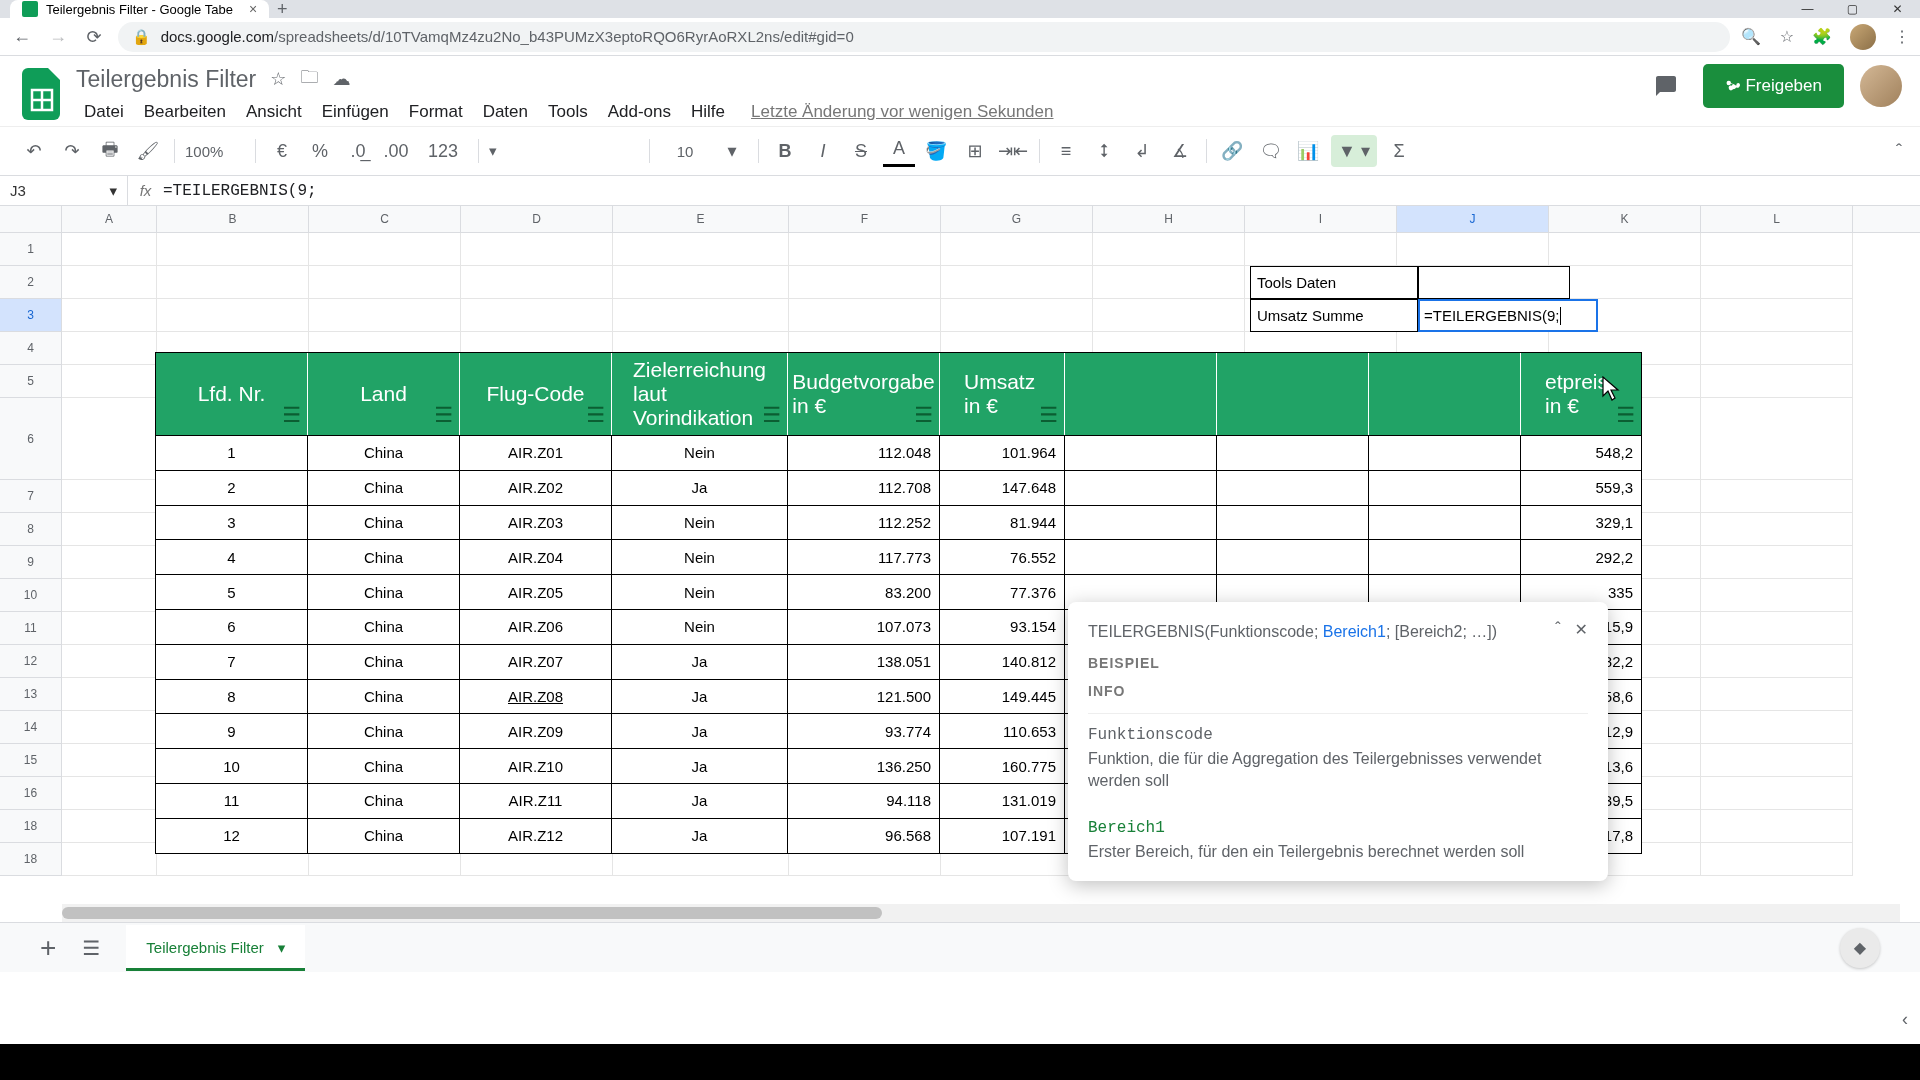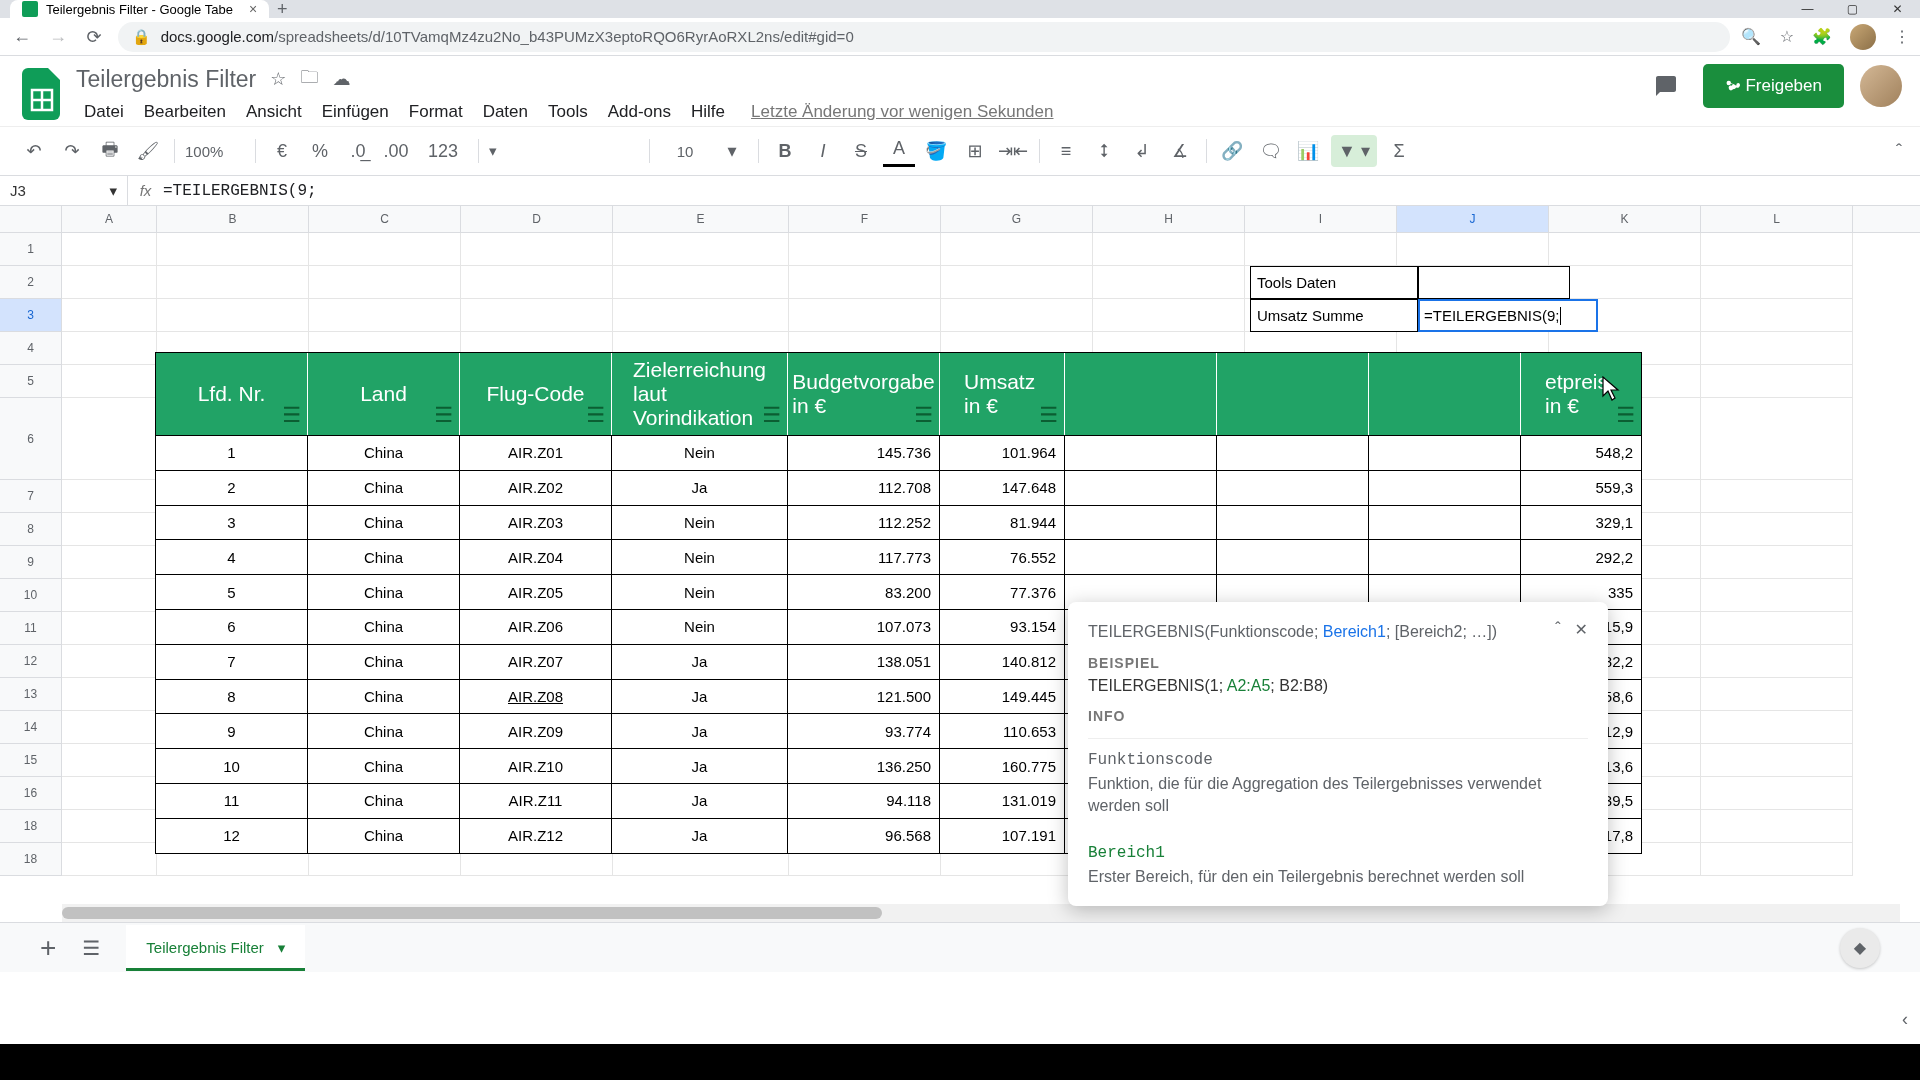--- a/index.html
+++ b/index.html
@@ -603,21 +603,21 @@
           <div class="dt-h" style="width: 120px;">
             <span>etpreis in €</span>
             <span class="filter-icon">☰</span>
           </div>
         </div>
         <div class="dt-row">
           <div class="dt-c" style="width: 152px;">1</div>
           <div class="dt-c" style="width: 152px;">China</div>
           <div class="dt-c" style="width: 152px;">AIR.Z01</div>
           <div class="dt-c" style="width: 176px;">Nein</div>
-          <div class="dt-c num" style="width: 152px;">145.736</div>
+          <div class="dt-c num" style="width: 152px;">112.048</div>
           <div class="dt-c num" style="width: 125px;">101.964</div>
           <div class="dt-c num" style="width: 152px;"></div>
           <div class="dt-c num" style="width: 152px;"></div>
           <div class="dt-c num" style="width: 152px;"></div>
           <div class="dt-c num" style="width: 120px;">548,2</div>
         </div>
         <div class="dt-row">
           <div class="dt-c" style="width: 152px;">2</div>
           <div class="dt-c" style="width: 152px;">China</div>
           <div class="dt-c" style="width: 152px;">AIR.Z02</div>
@@ -756,21 +756,20 @@
         <div class="fh-sig-text">
           <span>TEILERGEBNIS(</span><span>Funktionscode; </span><span class="arg-hl">Bereich1</span><span>; [Bereich2; …])</span>
         </div>
         <div class="fh-controls">
           <span>ˆ</span>
           <span>✕</span>
         </div>
       </div>
       <div class="fh-section first">
         <div class="fh-label">BEISPIEL</div>
-        <div class="fh-example"><span>TEILERGEBNIS(1; </span><span class="range1">A2:A5</span><span>; B2:B8)</span></div>
       </div>
       <div class="fh-section" style="border-top:none;margin-top:12px;padding-top:0">
         <div class="fh-label">INFO</div>
       </div>
       <div class="fh-section">
         <span class="fh-param-name">Funktionscode</span>
         <div class="fh-info">Funktion, die für die Aggregation des Teilergebnisses verwendet werden soll</div>
       </div>
       <div class="fh-section" style="border-top:none">
         <span class="fh-param-name hl">Bereich1</span>

